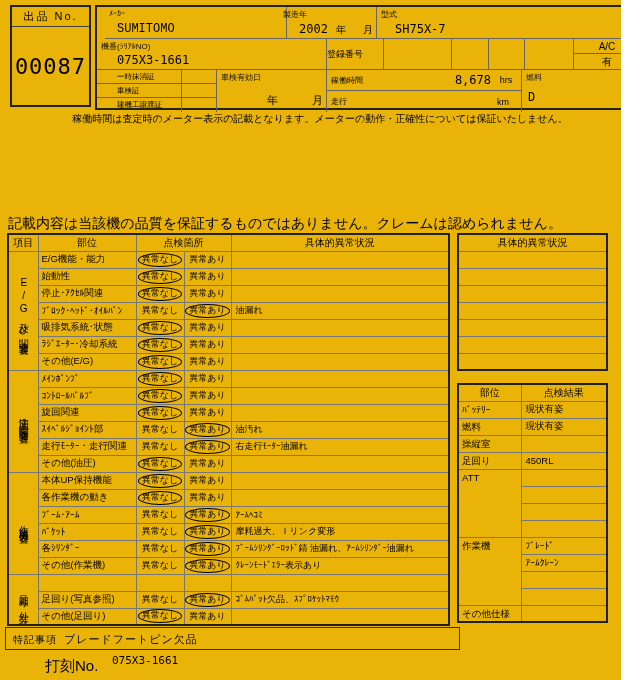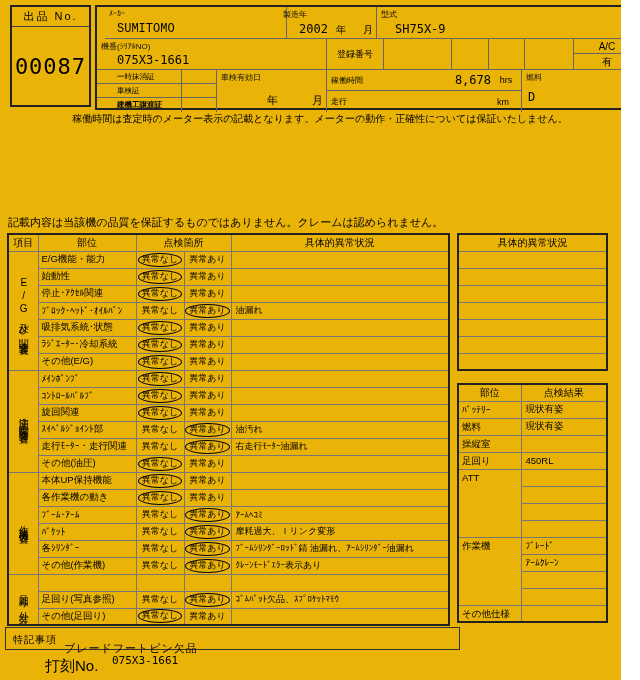--- a/index.html
+++ b/index.html
@@ -20,26 +20,26 @@
   #hdr { left:95px; top:5px; width:543px; height:105px; border:2px solid #222; }
   .hcell { position:absolute; border-right:1px solid #666; border-bottom:1px solid #666; overflow:hidden; }
   .no-r { border-right:none; } .no-b { border-bottom:none; }
   .slab { position:absolute; left:4px; top:2px; font-size:8px; color:#111; white-space:nowrap; }
   .sval { position:absolute; font-size:12px; white-space:nowrap; }
 
   .split-top { position:absolute; left:0; right:0; top:0; height:50%; border-bottom:1px solid #666; display:flex; align-items:center; }
   .split-bot { position:absolute; left:0; right:0; bottom:0; height:50%; display:flex; align-items:center; }
 
   .cert-row { display:flex; height:14px; border-bottom:1px solid #666; }
-  .cert-row:last-child { border-bottom:none;font-weight:bold; }
+  .cert-row:last-child { border-bottom:none; }
   .cert-label { width:85px; border-right:1px solid #666; font-size:7.5px; display:flex; align-items:center; padding-left:20px; white-space:nowrap; }
   .cert-value { flex:1; }
 
   #meter-note { top:112px; left:0; width:640px; text-align:center; font-size:10px; }
-  #quality-note { top:215px; left:8px; font-size:11px; }
+  #quality-note { top:215px; left:8px; font-size:14px; }
 
   
   table { border-collapse: collapse; table-layout: fixed; }
   .grid { border:2px solid #222; }
   .grid td, .grid th { border:1px solid #777; padding:0; overflow:hidden; white-space:nowrap; font-weight:normal; }
   .grid th { font-size:10px; height:15px; text-align:center; }
 
   #main-table { left:7px; top:233px; width:441px; }
   #main-table tr { height:17px; }
   #main-table tr.sec-first td { border-top:1.5px solid #333;margin-top:15px; }
@@ -56,21 +56,21 @@
 
   #rb-table { left:457px; top:383px; width:151px; }
   #rb-table tr { height:17px; }
   #rb-table th { height:17px; }
   .rb-label { font-size:9.5px; padding-left:3px !important; vertical-align:top; padding-top:2px !important; }
   .rb-value { font-size:9.5px; padding-left:4px !important;margin-left:37px; }
 
   
   #tokki-box { left:5px; top:627px; width:455px; height:23px; border:1.5px solid #333; }
   #tokki-box .tk-label { position:absolute; left:7px; top:5px; font-size:10px; letter-spacing:1px; }
-  #tokki-box .tk-value { position:absolute; left:58px; top:13px; font-size:11px; letter-spacing:1px; }
+  #tokki-box .tk-value { position:absolute; left:58px; top:4px; font-size:11px; letter-spacing:1px; }
   #dakoku-label { left:45px; top:657px; font-size:15px; }
   #dakoku-value { left:112px; top:654px; font-size:11px; }
 </style>
 </head>
 <body>
 
 <div id="page">
 
   <div id="lot-box" class="abs">
     <div class="lot-head">出品 No.</div>
@@ -84,28 +84,28 @@
       <span class="sval mono" style="left:12px;top:15px;font-family:Liberation Mono, monospace;">SUMITOMO</span>
     </div>
     <div class="hcell" style="left:182px;top:0;width:98px;height:32px;">
       <span class="slab">製造年</span>
       <span class="sval mono" style="left:20px;top:15px;">2002</span>
       <span class="sval" style="left:57px;top:16px;font-size:10px;">年</span>
       <span class="sval" style="left:84px;top:16px;font-size:10px;">月</span>
     </div>
     <div class="hcell no-r" style="left:280px;top:0;width:263px;height:32px;">
       <span class="slab">型式</span>
-      <span class="sval mono" style="left:18px;top:15px;">SH75X-9</span>
+      <span class="sval mono" style="left:18px;top:15px;">SH75X-7</span>
     </div>
 
     <div class="hcell" style="left:0;top:32px;width:230px;height:31px;">
       <span class="slab">機番(ｼﾘｱﾙNO)</span>
       <span class="sval mono" style="left:20px;top:14px;">075X3-1661</span>
     </div>
-    <div class="hcell" style="left:230px;top:32px;width:57px;height:31px;display:flex;align-items:center;justify-content:center;">
+    <div class="hcell" style="left:230px;top:32px;width:57px;height:31px;display:flex;align-items:center;">
       <span style="font-size:9px;">登録番号</span>
     </div>
     <div class="hcell" style="left:287px;top:32px;width:68px;height:31px;"></div>
     <div class="hcell" style="left:355px;top:32px;width:37px;height:31px;"></div>
     <div class="hcell" style="left:392px;top:32px;width:36px;height:31px;"></div>
     <div class="hcell" style="left:428px;top:32px;width:49px;height:31px;"></div>
     <div class="hcell no-r" style="left:477px;top:32px;width:66px;height:31px;">
       <div class="split-top" style="justify-content:center;font-size:10px;">A/C</div>
       <div class="split-bot" style="justify-content:center;font-size:10px;">有</div>
     </div>

